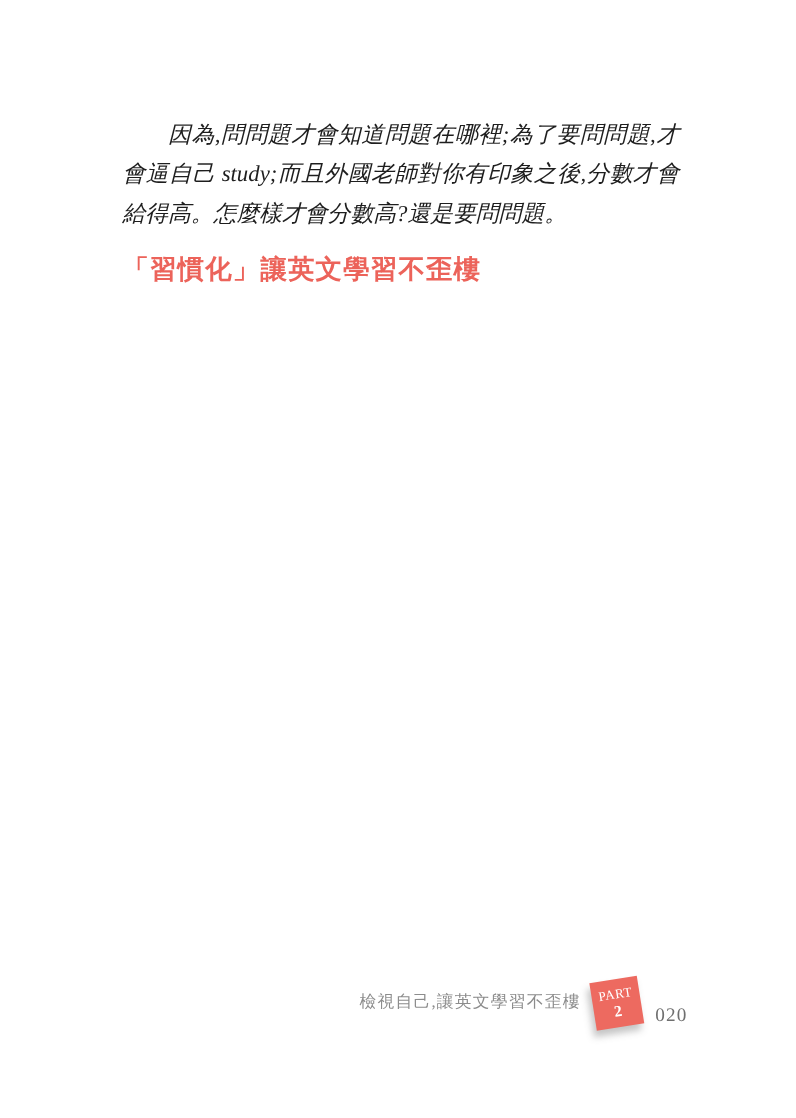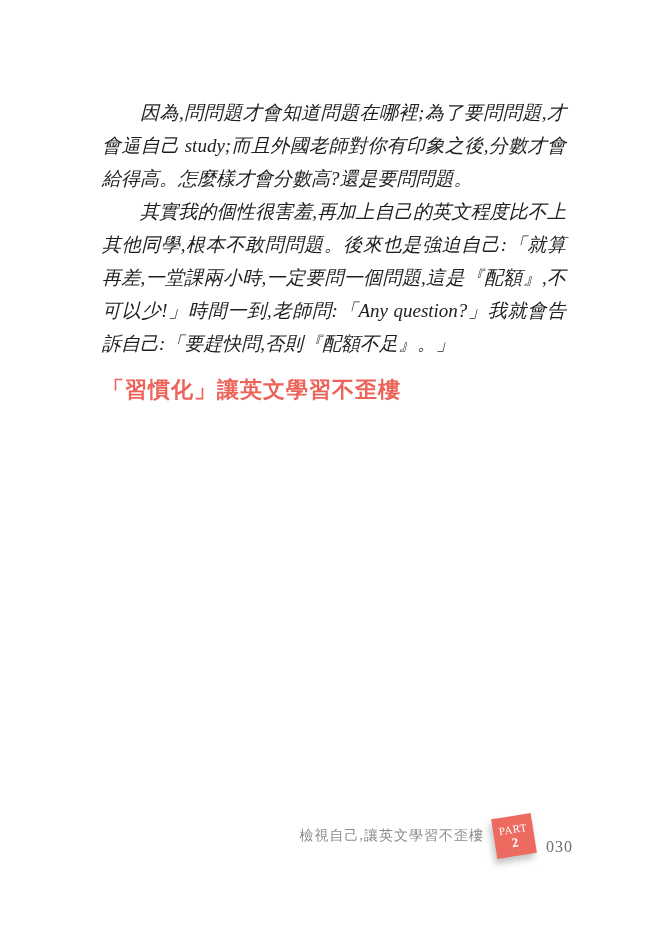--- a/index.html
+++ b/index.html
@@ -85,28 +85,27 @@
     letter-spacing: 1px;
   }
 </style>
 </head>
 <body>
 
 <div class="page">
 
   <div class="text-block">
     <p>因為,問問題才會知道問題在哪裡;為了要問問題,才會逼自己 study;而且外國老師對你有印象之後,分數才會給得高。怎麼樣才會分數高?還是要問問題。</p>
-    <p>其實我的個性很害羞,再加上自己的英文程度比不上其他同學,根本不敢問問題。後來也是強迫自己:「就算再差,一堂課兩小時,一定要問一個問題,這是『配額』,不可以少!」時間一到,老師問:「Any question?」我就會告訴自己:「要趕快問,否則『配額不足』。」</p>
 
     <h2 class="section-heading">「習慣化」讓英文學習不歪樓</h2>
 
   </div>
 
   <div class="footer">
     <span class="running-title">檢視自己,讓英文學習不歪樓</span>
     <div class="part-badge">
       <span class="part-label">PART</span>
       <span class="part-number">2</span>
     </div>
-    <span class="page-number">030</span>
+    <span class="page-number">020</span>
   </div>
 
 </div>
 
 </body></html>

